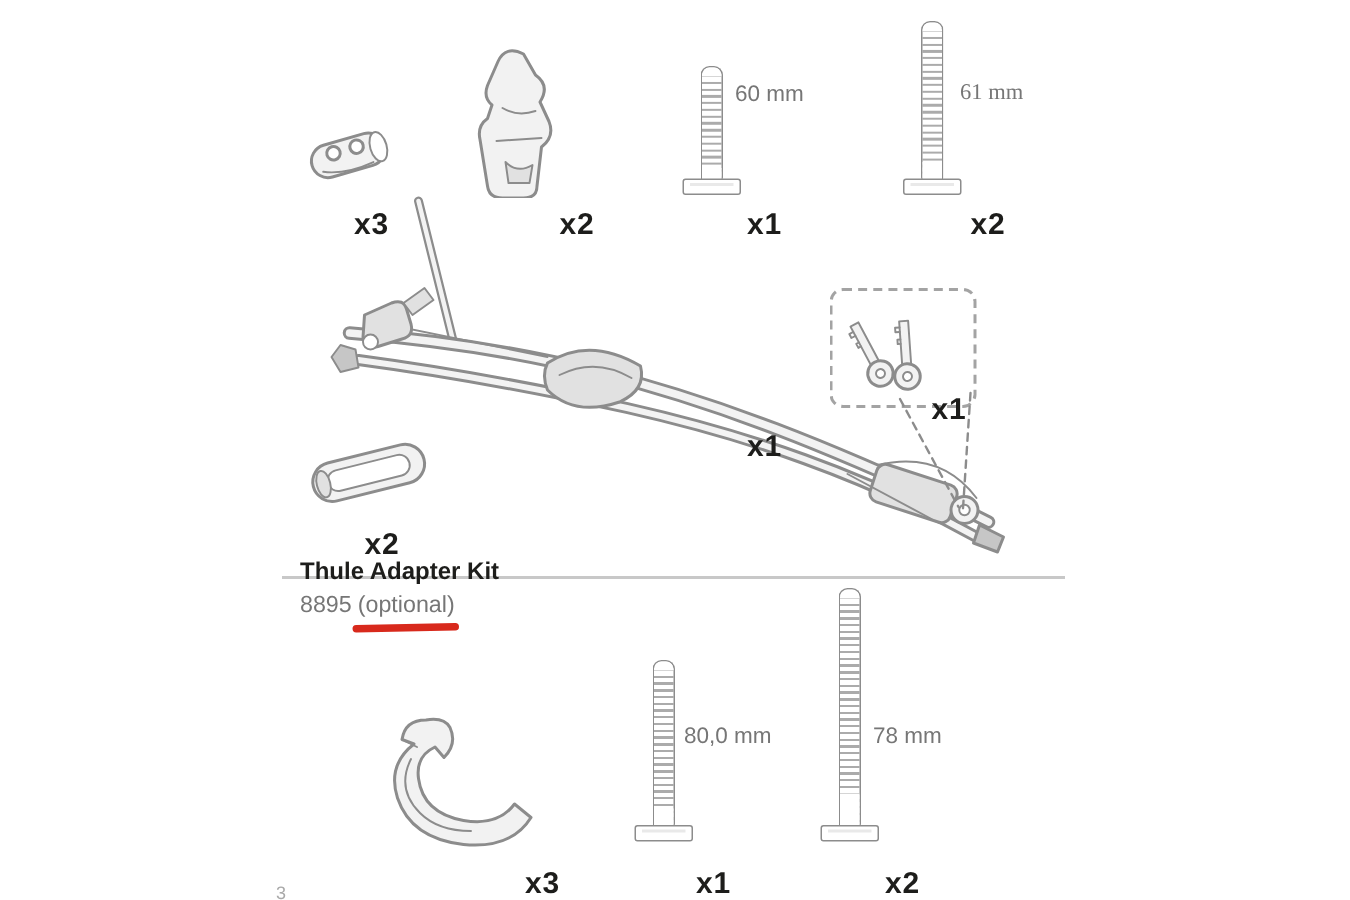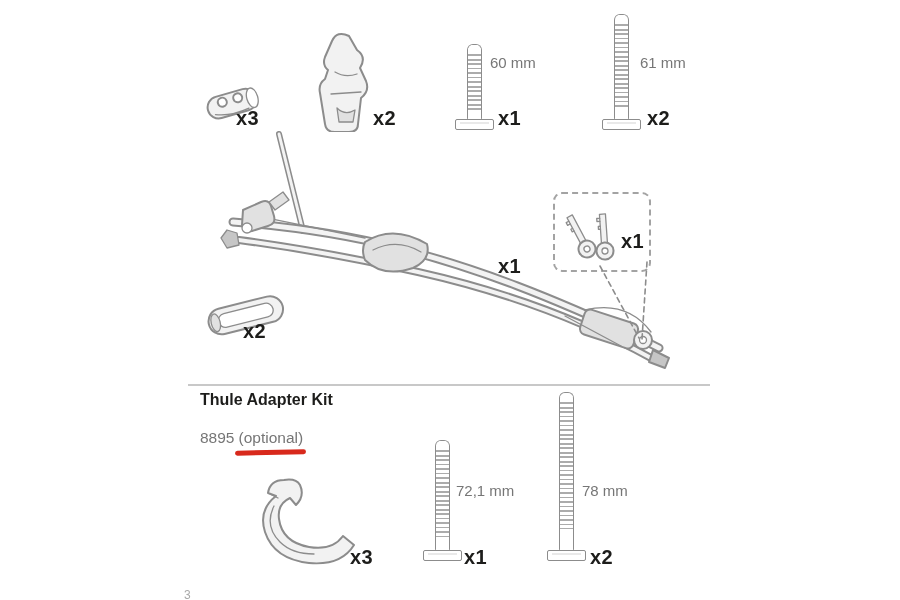--- a/index.html
+++ b/index.html
@@ -3,21 +3,21 @@
 <meta charset="utf-8">
 <style>
   html,body{margin:0;padding:0;background:#fff;}
   .stage{
     position:relative;width:900px;height:600px;margin:0 auto;background:#fff;
     overflow:hidden;font-family:"Liberation Sans",sans-serif;
   }
   .abs{position:absolute;}
   .qty{
     position:absolute;font-weight:700;font-size:20px;
-    color:var(--text-dark,#1d1d1b);letter-spacing:0.5px;
+    color:var(--text-dark,#1d1d1b);letter-spacing:0.5px;margin-top:32px;
   }
   .dim{
     position:absolute;font-size:15px;color:var(--text-gray,#767676);
   }
   
   svg.sketch *{stroke:var(--outline,#8c8c8c);stroke-width:2;fill:none;
     stroke-linecap:round;stroke-linejoin:round;}
   svg.sketch .thin{stroke-width:1.3}
   svg.sketch .fL{fill:#f2f2f2}
   svg.sketch .fM{fill:#e1e1e1}
@@ -54,21 +54,21 @@
   .bolt .foot::after{
     content:"";position:absolute;left:4px;right:4px;top:2px;height:2px;background:#e9e9e9;
   }
   
   .keys-box{
     position:absolute;border:2px dashed #a3a3a3;border-radius:9px;background:transparent;
   }
   
   .divider{position:absolute;height:1.5px;background:var(--divider,#c8c8c8);}
   .kit-title{font-weight:700;font-size:16px;color:var(--text-dark,#1d1d1b);}
-  .kit-sub{font-size:15.5px;color:var(--text-gray,#767676);margin-top:20px;}
+  .kit-sub{font-size:15.5px;color:var(--text-gray,#767676);margin-top:4px;}
   .optional-wrap{position:relative;display:inline-block;margin-left:4px;}
   .red-underline{
     position:absolute;left:-3px;right:-3px;bottom:-7px;height:4.5px;
     background:var(--accent-red,#d8291c);border-radius:3px;transform:rotate(-1.2deg);
   }
   .page-num{position:absolute;font-size:12px;color:#a9a9a9;}
 </style>
 </head>
 <body>
 
@@ -97,21 +97,21 @@
     <div class="shaft"></div>
     <div class="foot"></div>
   </div>
   <span class="dim" style="left:490px;top:54px;">60 mm</span>
   <span class="qty" style="left:498px;top:107px;">x1</span>
 
   <div class="bolt" style="left:602px;top:14px;--shaft-h:105px;--neck-h:12px;">
     <div class="shaft"></div>
     <div class="foot"></div>
   </div>
-  <span class="dim" style="left:640px;top:54px;">61 mm</span>
+  <span class="dim" style="left:640px;top:54px;font-family:Liberation Serif, serif;">61 mm</span>
   <span class="qty" style="left:647px;top:107px;">x2</span>
 
   <svg class="sketch abs" style="left:213px;top:118px;" width="470" height="260" viewBox="0 0 470 260">
 
     <line x1="66" y1="16" x2="90" y2="113" class="w6"></line>
     <line x1="66" y1="16" x2="90" y2="113" class="core c3"></line>
 
     <path class="w9" d="M20,104 C70,108 130,116 185,130 C265,150 340,180 430,222 L446,230"></path>
     <path class="core c5" d="M20,104 C70,108 130,116 185,130 C265,150 340,180 430,222 L446,230"></path>
 
@@ -165,39 +165,39 @@
     <g transform="rotate(-14 49 28)">
       <rect x="10" y="14" width="76" height="26" rx="13" class="fL"></rect>
       <rect x="20" y="20" width="56" height="14" rx="7" class="fW thin"></rect>
       <ellipse cx="17" cy="27" rx="4.5" ry="9" class="fM thin"></ellipse>
     </g>
   </svg>
   <span class="qty" style="left:243px;top:320px;">x2</span>
 
   <div class="divider" style="left:188px;top:384px;width:522px;"></div>
 
-  <div class="abs" style="left:200px;top:391px;">
+  <div class="abs" style="left:200px;top:373px;">
     <div class="kit-title">Thule Adapter Kit</div>
     <div class="kit-sub">
       <span>8895</span><span class="optional-wrap"><span>(optional)</span><span class="red-underline"></span></span>
     </div>
   </div>
 
   <svg class="sketch abs" style="left:248px;top:468px;" width="115" height="105" viewBox="0 0 115 105">
     <path class="fL" d="M36,12 q-14,0 -16,13 l8,3 q-18,14 -11,36 q9,27 44,31 q32,3 45,-18 l-11,-9 q-11,15 -34,11 q-27,-5 -30,-28 q-2,-15 11,-21 l6,7 q9,-9 4,-20 q-4,-7 -16,-5 z"></path>
     <path class="thin" d="M26,38 q-10,20 6,36 q12,12 34,12"></path>
     <path class="thin" d="M22,26 l8,4"></path>
   </svg>
   <span class="qty" style="left:350px;top:546px;">x3</span>
 
   <div class="bolt" style="left:423px;top:440px;--shaft-h:110px;--neck-h:12px;">
     <div class="shaft"></div>
     <div class="foot"></div>
   </div>
-  <span class="dim" style="left:456px;top:482px;">72,1 mm</span>
+  <span class="dim" style="left:456px;top:482px;">80,0 mm</span>
   <span class="qty" style="left:464px;top:546px;">x1</span>
 
   <div class="bolt" style="left:547px;top:392px;--shaft-h:158px;--neck-h:22px;">
     <div class="shaft"></div>
     <div class="foot"></div>
   </div>
   <span class="dim" style="left:582px;top:482px;">78 mm</span>
   <span class="qty" style="left:590px;top:546px;">x2</span>
 
   <span class="page-num" style="left:184px;top:588px;">3</span>

